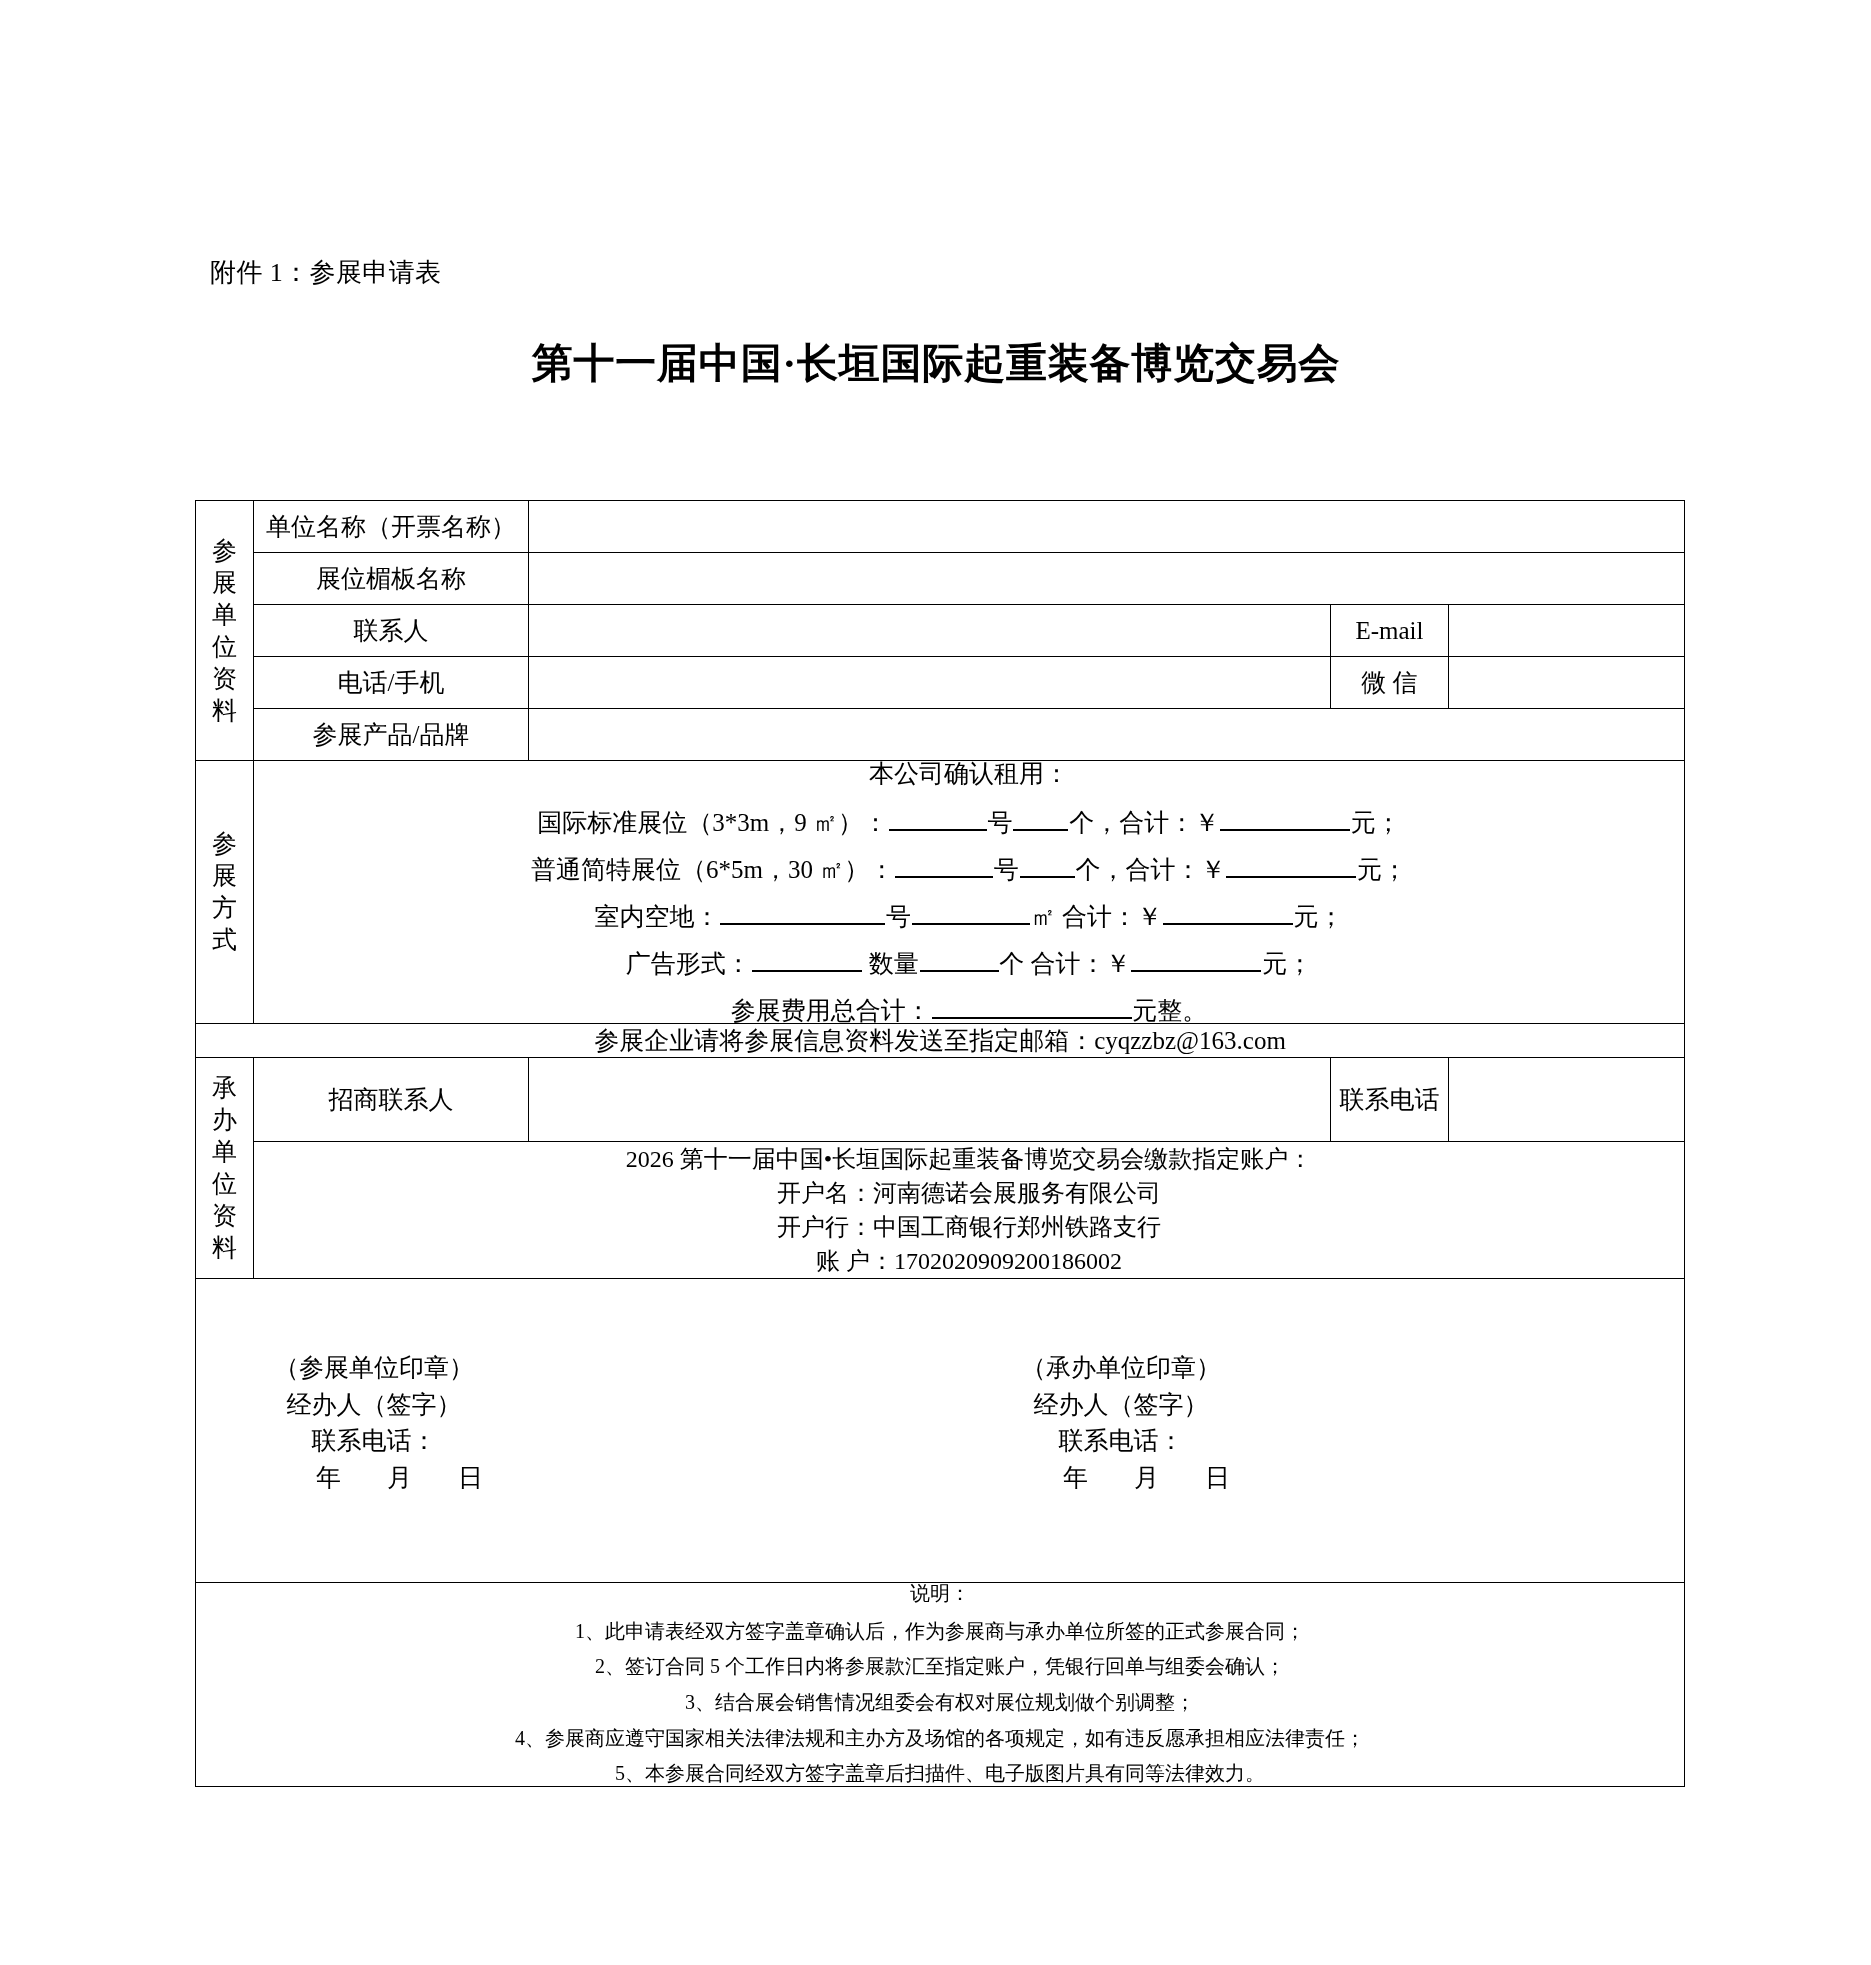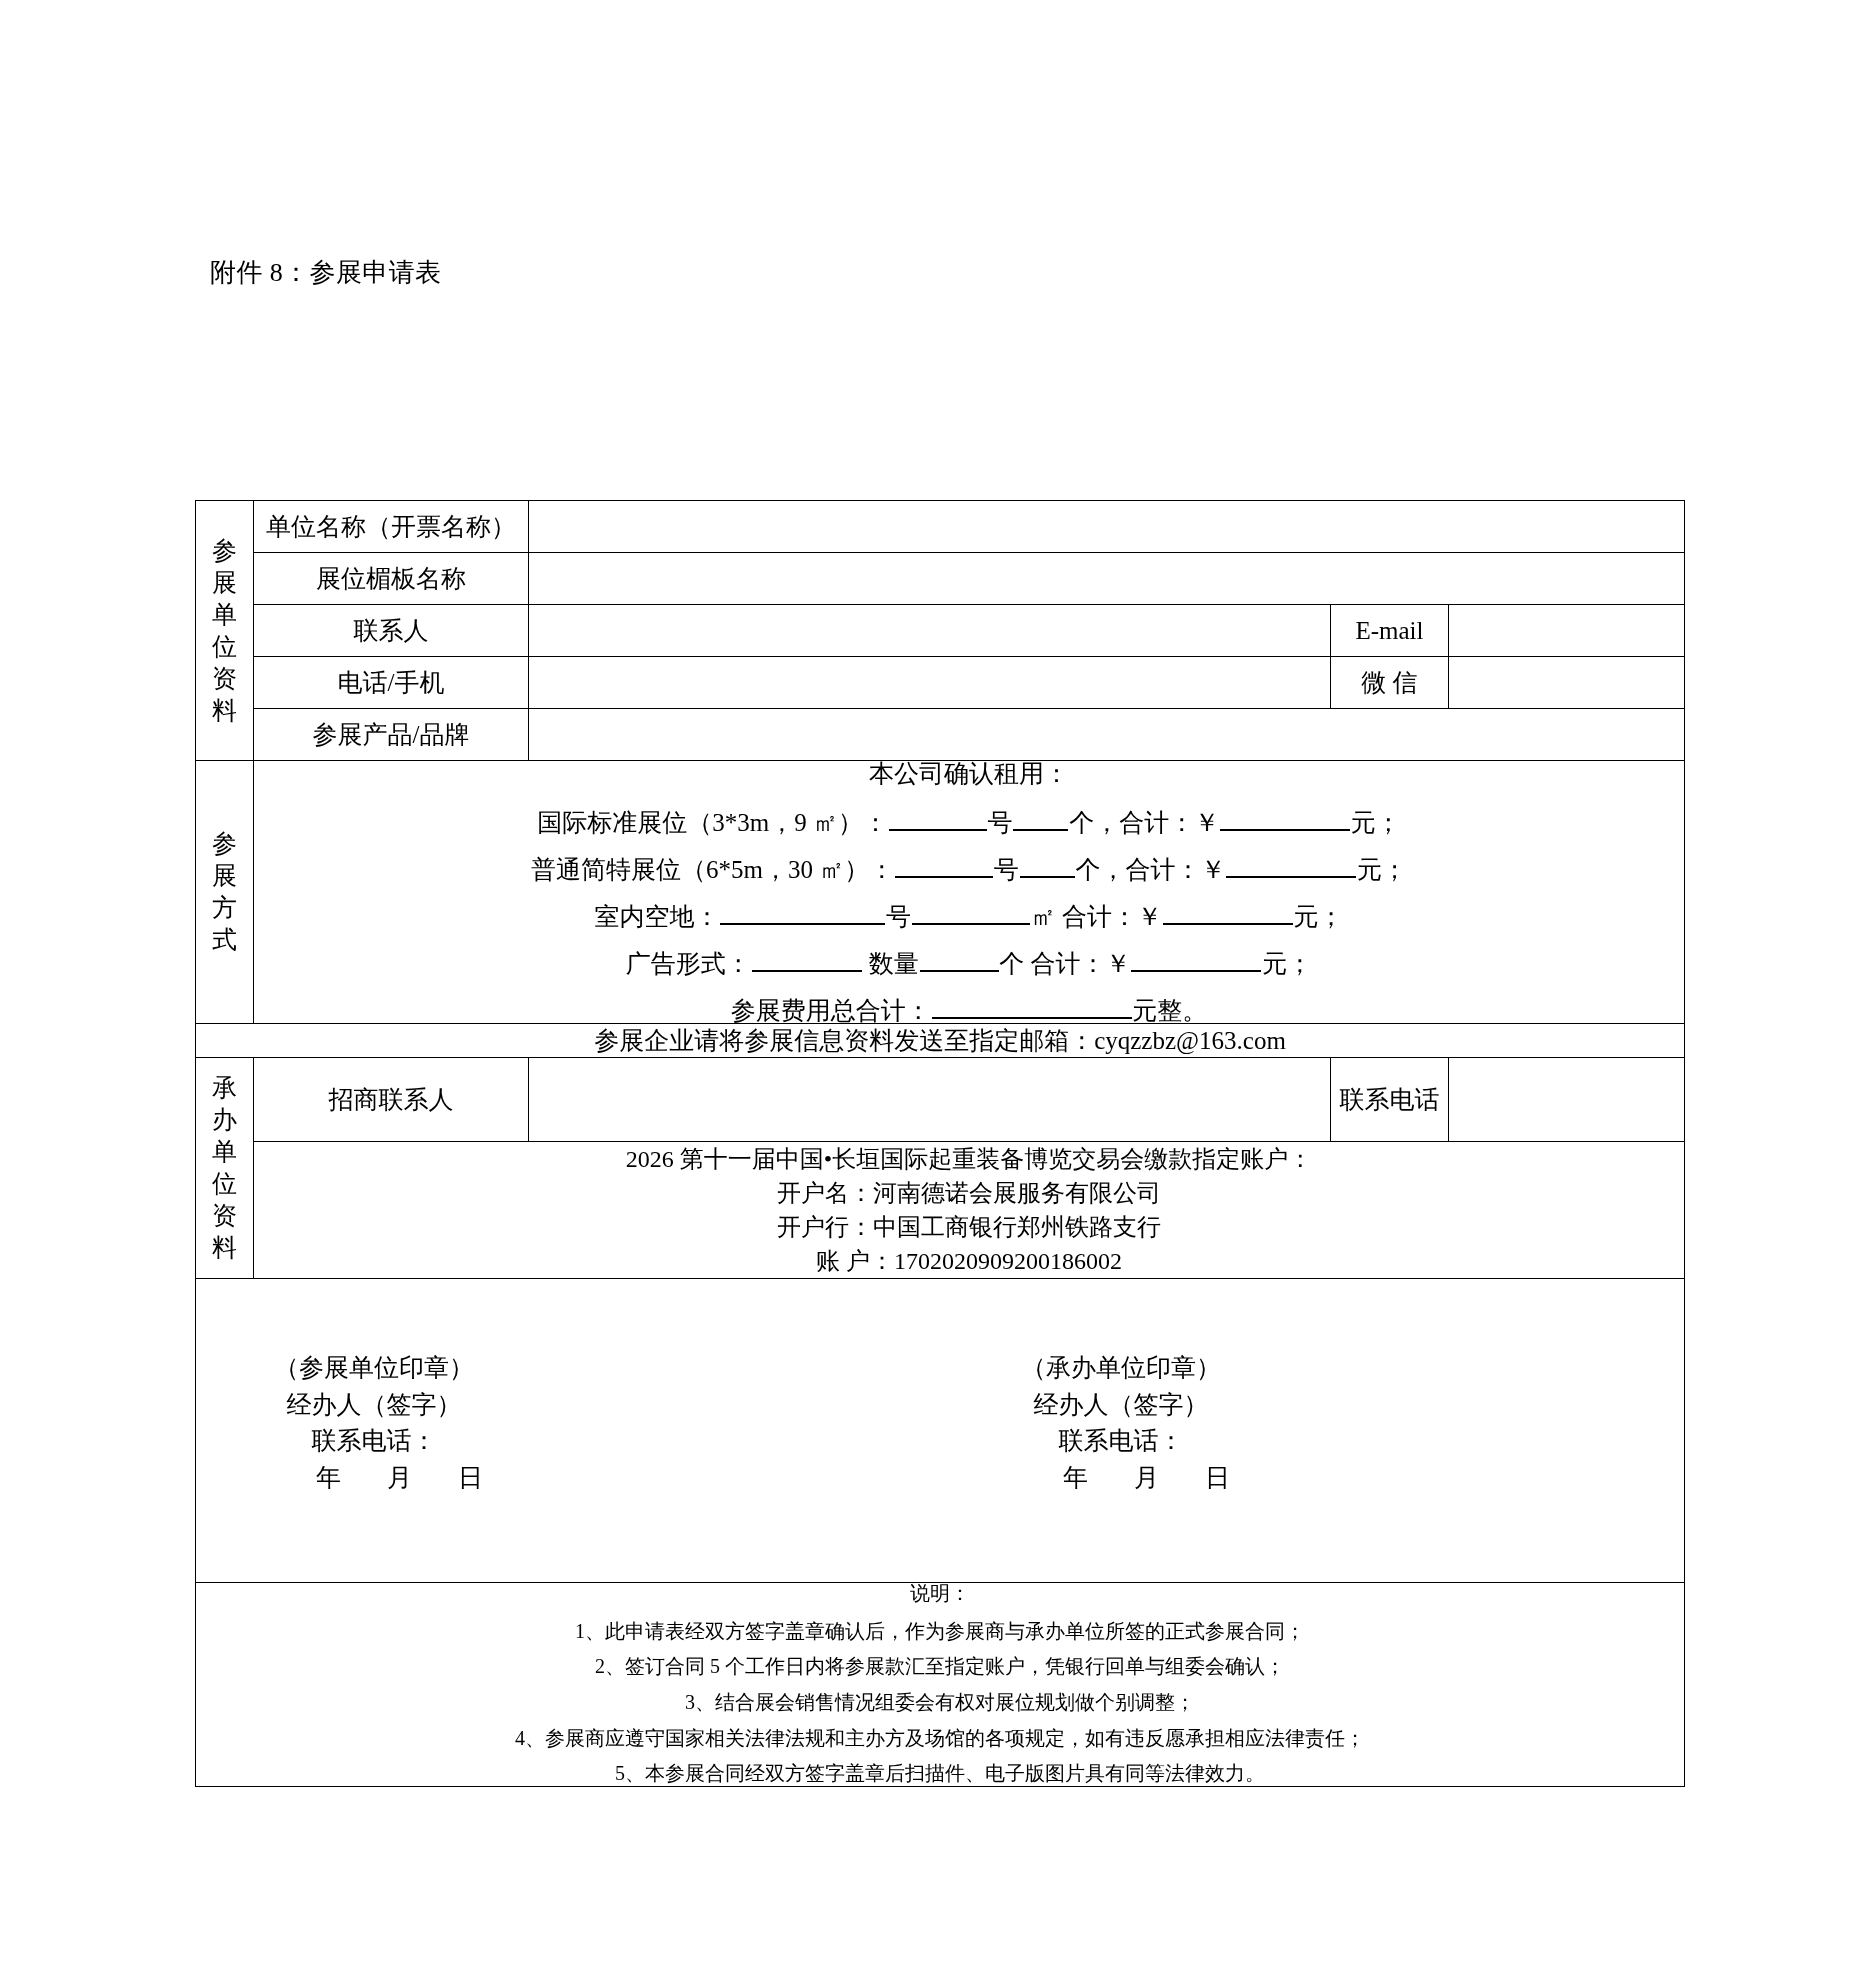--- a/index.html
+++ b/index.html
@@ -171,22 +171,23 @@
     margin-bottom: 15.7px;
   }
   .notes-cell .nline:last-child { margin-bottom: 2.4px; }
   .notes-cell .ntitle { margin-bottom: 17.3px; }
 </style>
 </head>
 <body>
 
 <div id="page">
 
-  <div class="attach-line">附件 8：参展申请表</div>
-
+  <div class="attach-line">附件 1：参展申请表</div>
+
+  <div class="doc-title">第十一届中国·长垣国际起重装备博览交易会</div>
 
 
   <table class="form-table">
     <colgroup>
       <col style="width:58px">
       <col style="width:275px">
       <col>
       <col style="width:118px">
       <col style="width:236px">
     </colgroup>

